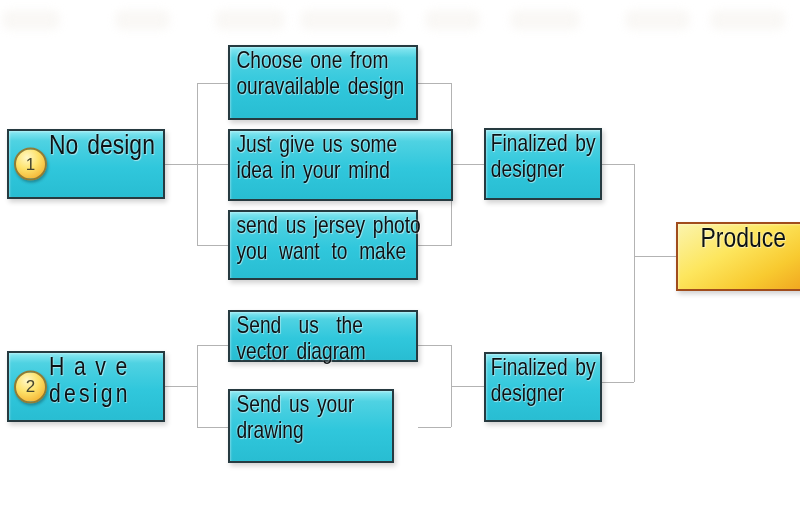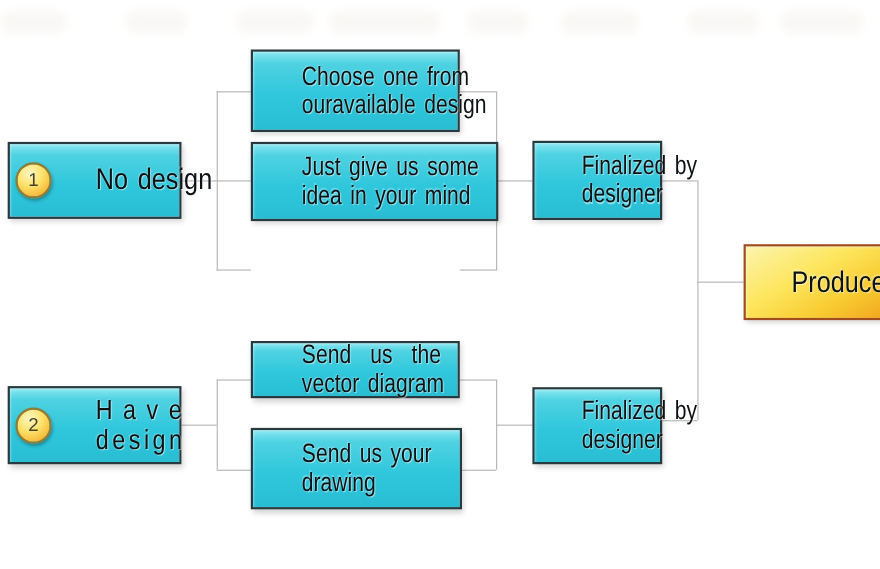--- a/index.html
+++ b/index.html
@@ -13,23 +13,22 @@
     background:#f6f3ef; filter:blur(4px); opacity:.6; z-index:0; }
   
   .cl { position:absolute; background:#b3b3b3; z-index:1; }
   .cl.h { height:1px; }
   .cl.v { width:1px; }
   
   .node {
     position:absolute; z-index:2; box-sizing:border-box;
     border:2px solid #263a40;
     background:linear-gradient(180deg,#8ae8f2 0%,#4fd2e2 15%,#30c7dc 55%,#28bdd2 100%);
-    display:flex; flex-direction:column; justify-content:center;
+    display:flex; flex-direction:column; justify-content:flex-start;
     box-shadow:2px 3px 5px rgba(0,0,0,.18), inset 1px 1px 2px rgba(255,255,255,.35);
-    padding-left:38px;
   }
   .txt {
     transform:scaleX(.8); transform-origin:0 50%;
     font-size:24px; line-height:1.08; padding-left:8px;
     white-space:nowrap; word-spacing:3px;
     text-shadow:1px 1px 1px rgba(255,255,255,.55), -1px -1px 1px rgba(255,255,255,.3);
   }
   .line { display:block; }
   .ws-wide { word-spacing:15px; }
   .ws-med  { word-spacing:8px; }
@@ -106,20 +105,26 @@
     </div>
   </div>
 
   <div class="node" style="left:228px;top:129px;width:225px;height:72px">
     <div class="txt">
       <span class="line">Just give us some</span>
       <span class="line">idea in your mind</span>
     </div>
   </div>
 
+  <div class="node" style="left:228px;top:210px;width:190px;height:70px">
+    <div class="txt">
+      <span class="line">send us jersey photo</span>
+      <span class="line ws-med">you want to make</span>
+    </div>
+  </div>
 
   <div class="node finalized" style="left:484px;top:128px;width:118px;height:72px">
     <div class="txt">
       <span class="line">Finalized by</span>
       <span class="line">designer</span>
     </div>
   </div>
 
   <div class="node produce" style="left:676px;top:222px;width:134px;height:69px">
     <div class="txt">
@@ -135,21 +140,21 @@
     </div>
   </div>
 
   <div class="node" style="left:228px;top:310px;width:190px;height:52px">
     <div class="txt">
       <span class="line ws-wide">Send us the</span>
       <span class="line">vector diagram</span>
     </div>
   </div>
 
-  <div class="node" style="left:228px;top:389px;width:192px;height:74px">
+  <div class="node" style="left:228px;top:389px;width:166px;height:74px">
     <div class="txt">
       <span class="line">Send us your</span>
       <span class="line">drawing</span>
     </div>
   </div>
 
   <div class="node finalized" style="left:484px;top:352px;width:118px;height:70px">
     <div class="txt">
       <span class="line">Finalized by</span>
       <span class="line">designer</span>

